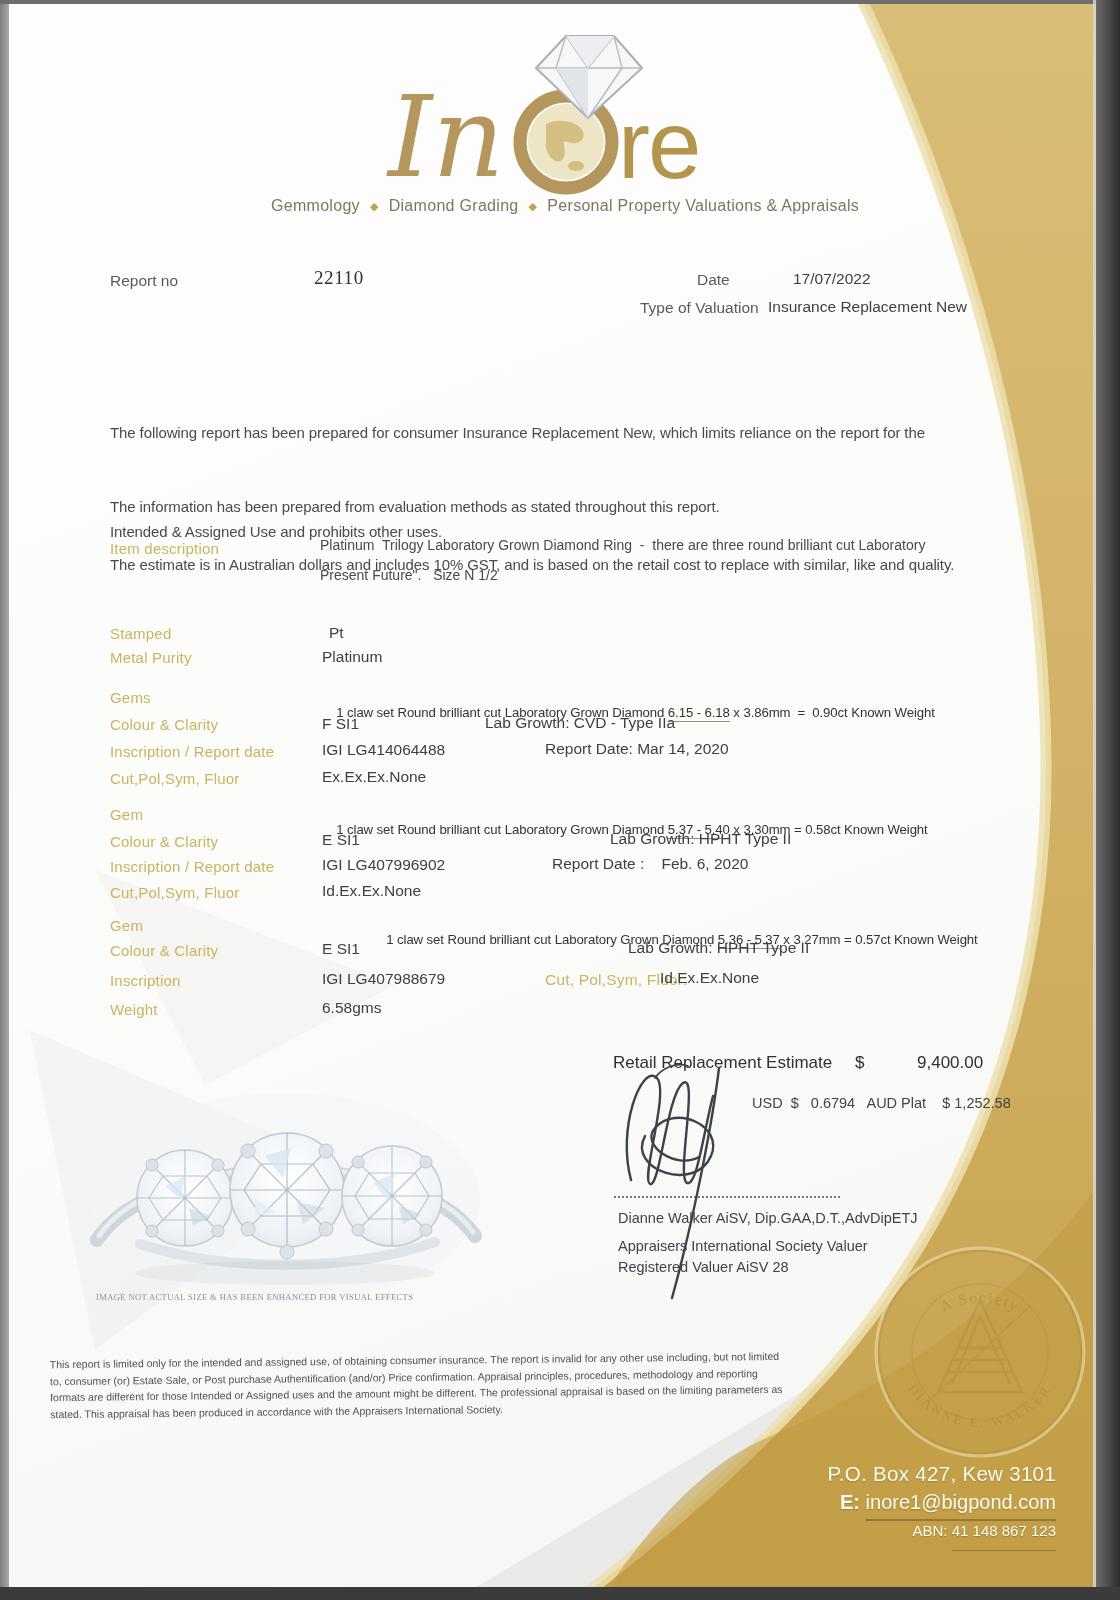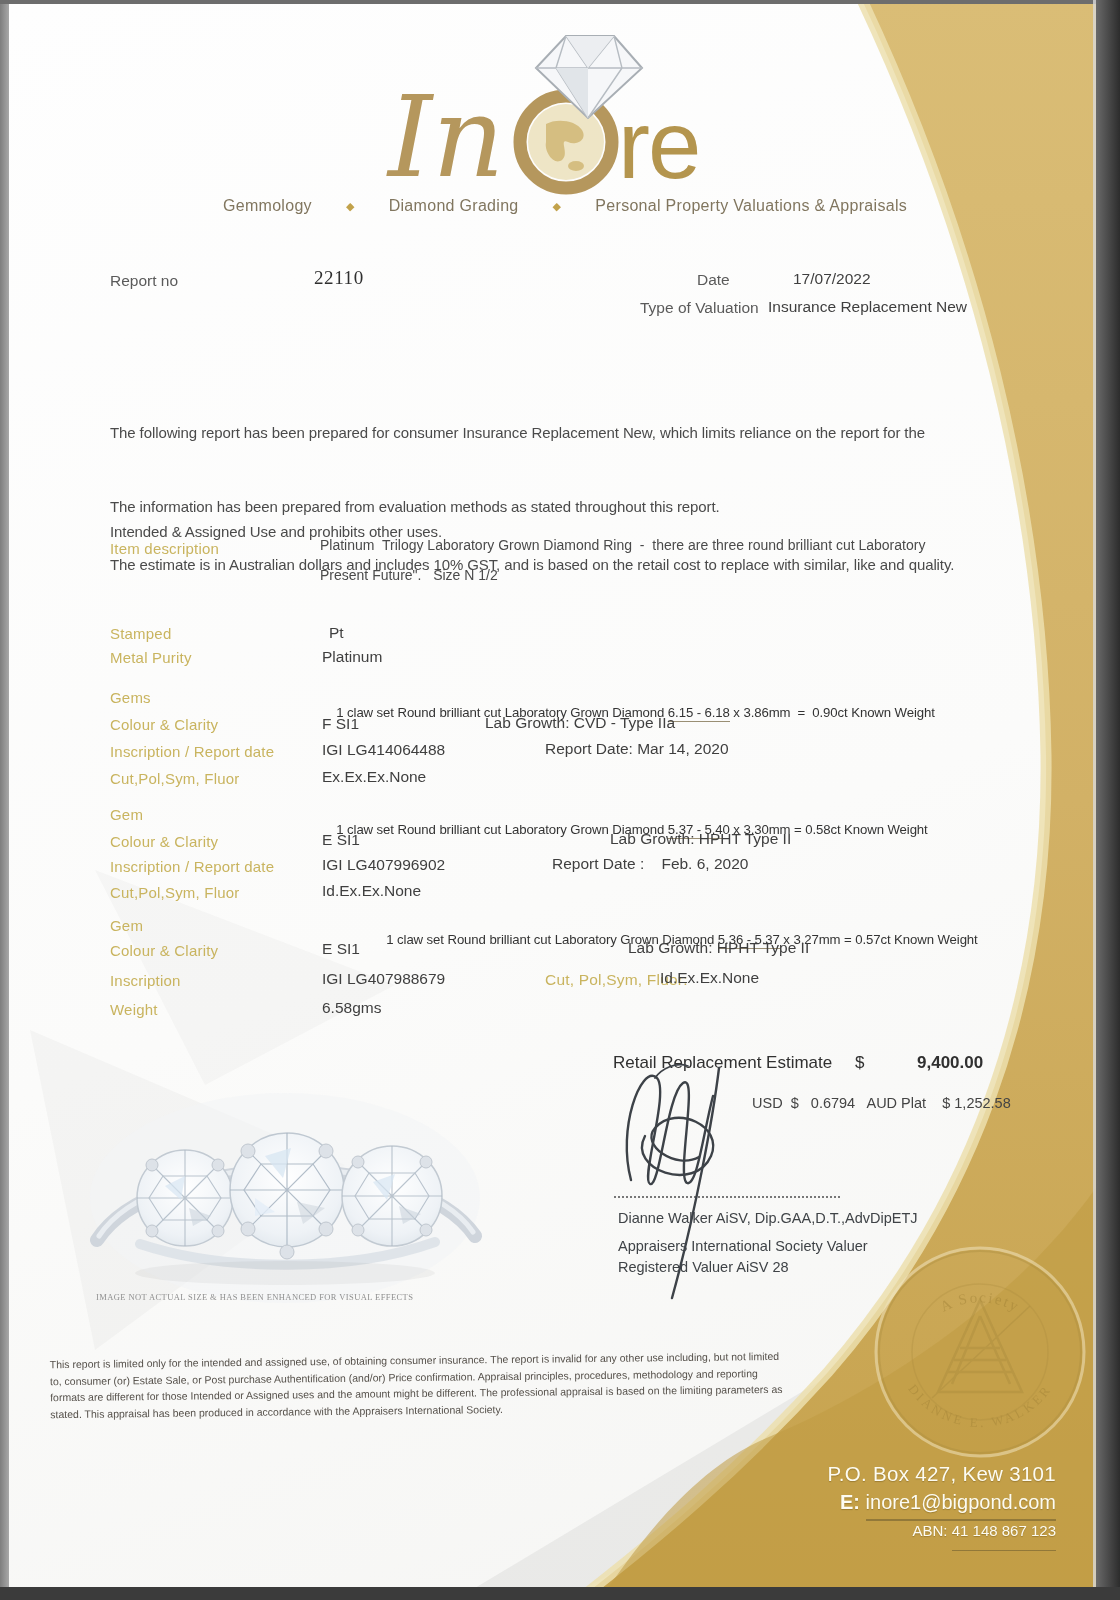--- a/index.html
+++ b/index.html
@@ -7,21 +7,21 @@
         background:linear-gradient(160deg,#fefefe 0%,#fbfbfa 55%,#f5f5f3 100%);
         font-family:"Liberation Sans",sans-serif;}
   .abs{position:absolute;}
   .lbl-gold{color:#c9b45f;font-size:15px;letter-spacing:.2px;}
   .lbl-grey{color:#5a5a5a;font-size:15.5px;}
   .val{color:#3f3f3f;font-size:15.5px;white-space:pre;}
   .gemline{color:#333;font-size:13.2px;white-space:pre;letter-spacing:-.1px;}
   .gemline .und{border-bottom:1.5px solid #9a8f74;padding-bottom:1px;text-align:right;}
   .para{color:#4a4a4a;font-size:15px;line-height:33px;white-space:pre;letter-spacing:-.1px;}
   .descline{color:#4a4a4a;font-size:14px;line-height:30px;white-space:pre;}
-  .tagline{color:#81765f;font-size:16px;letter-spacing:.3px;display:flex;justify-content:center;gap:34px;align-items:center;}
+  .tagline{color:#81765f;font-size:16px;letter-spacing:.3px;display:flex;justify-content:center;gap:10px;align-items:center;}
   .tagline .sep{color:#c2a24b;font-size:11px;}
   .estimate-lbl{color:#303030;font-size:17px;}
   .fx{color:#444;font-size:14.5px;white-space:pre;text-align:center;}
   .signame{color:#3f4347;font-size:14.5px;}
   .dotline{border-bottom:2px dotted #777;height:0;}
   .caption{font-family:"Liberation Serif",serif;color:#8f8f8f;font-size:8.5px;letter-spacing:.4px;}
   .disclaimer{color:#55504a;font-size:10.5px;line-height:1.58;transform:rotate(-.65deg);}
   .footer{text-align:right;color:#fdfcf2;text-shadow:0 1px 1px rgba(110,85,25,.45);}
   .footer .po{font-size:20.5px;letter-spacing:.3px;margin-bottom:5px;}
   .footer .em{font-size:20px;margin-bottom:8px;}
@@ -221,21 +221,21 @@
   <div class="abs lbl-gold" style="left:110px;top:972px;z-index:2;">Inscription</div>
   <div class="abs val" style="left:322px;top:970px;z-index:2;">IGI LG407988679</div>
   <div class="abs lbl-gold" style="left:545px;top:971px;font-size:15.5px;z-index:2;">Cut, Pol,Sym, Fluor:</div>
   <div class="abs val" style="left:660px;top:969px;z-index:2;">Id.Ex.Ex.None</div>
 
   <div class="abs lbl-gold" style="left:110px;top:1001px;z-index:2;">Weight</div>
   <div class="abs val" style="left:322px;top:999px;z-index:2;">6.58gms</div>
 
   <div class="abs estimate-lbl" style="left:613px;top:1053px;z-index:2;">Retail Replacement Estimate</div>
   <div class="abs estimate-lbl" style="left:855px;top:1053px;z-index:2;">$</div>
-  <div class="abs estimate-lbl" style="left:917px;top:1053px;z-index:2;font-weight:bold;">9,400.00</div>
+  <div class="abs estimate-lbl" style="left:917px;top:1053px;z-index:2;">9,400.00</div>
   <div class="abs fx" style="left:752px;top:1095px;z-index:2;">USD  $   0.6794   AUD Plat    $ 1,252.58</div>
 
   <div class="abs dotline" style="left:614px;top:1196px;width:226px;z-index:2;"></div>
   <div class="abs signame" style="left:618px;top:1210px;z-index:2;">Dianne Walker AiSV, Dip.GAA,D.T.,AdvDipETJ</div>
   <div class="abs signame" style="left:618px;top:1238px;z-index:2;">Appraisers International Society Valuer</div>
   <div class="abs signame" style="left:618px;top:1259px;z-index:2;">Registered Valuer AiSV 28</div>
 
   <svg class="abs" style="left:0;top:0;z-index:5;pointer-events:none;" width="1120" height="1600" viewBox="0 0 1120 1600">
     <g fill="none" stroke="#3d4248" stroke-width="2.4" stroke-linecap="round">
       <path d="M631,1180 C617,1128 641,1066 656,1077 C671,1088 640,1180 650,1184 C660,1188 667,1094 683,1083 C699,1072 676,1178 687,1183 C697,1187 704,1130 713,1096"></path>

